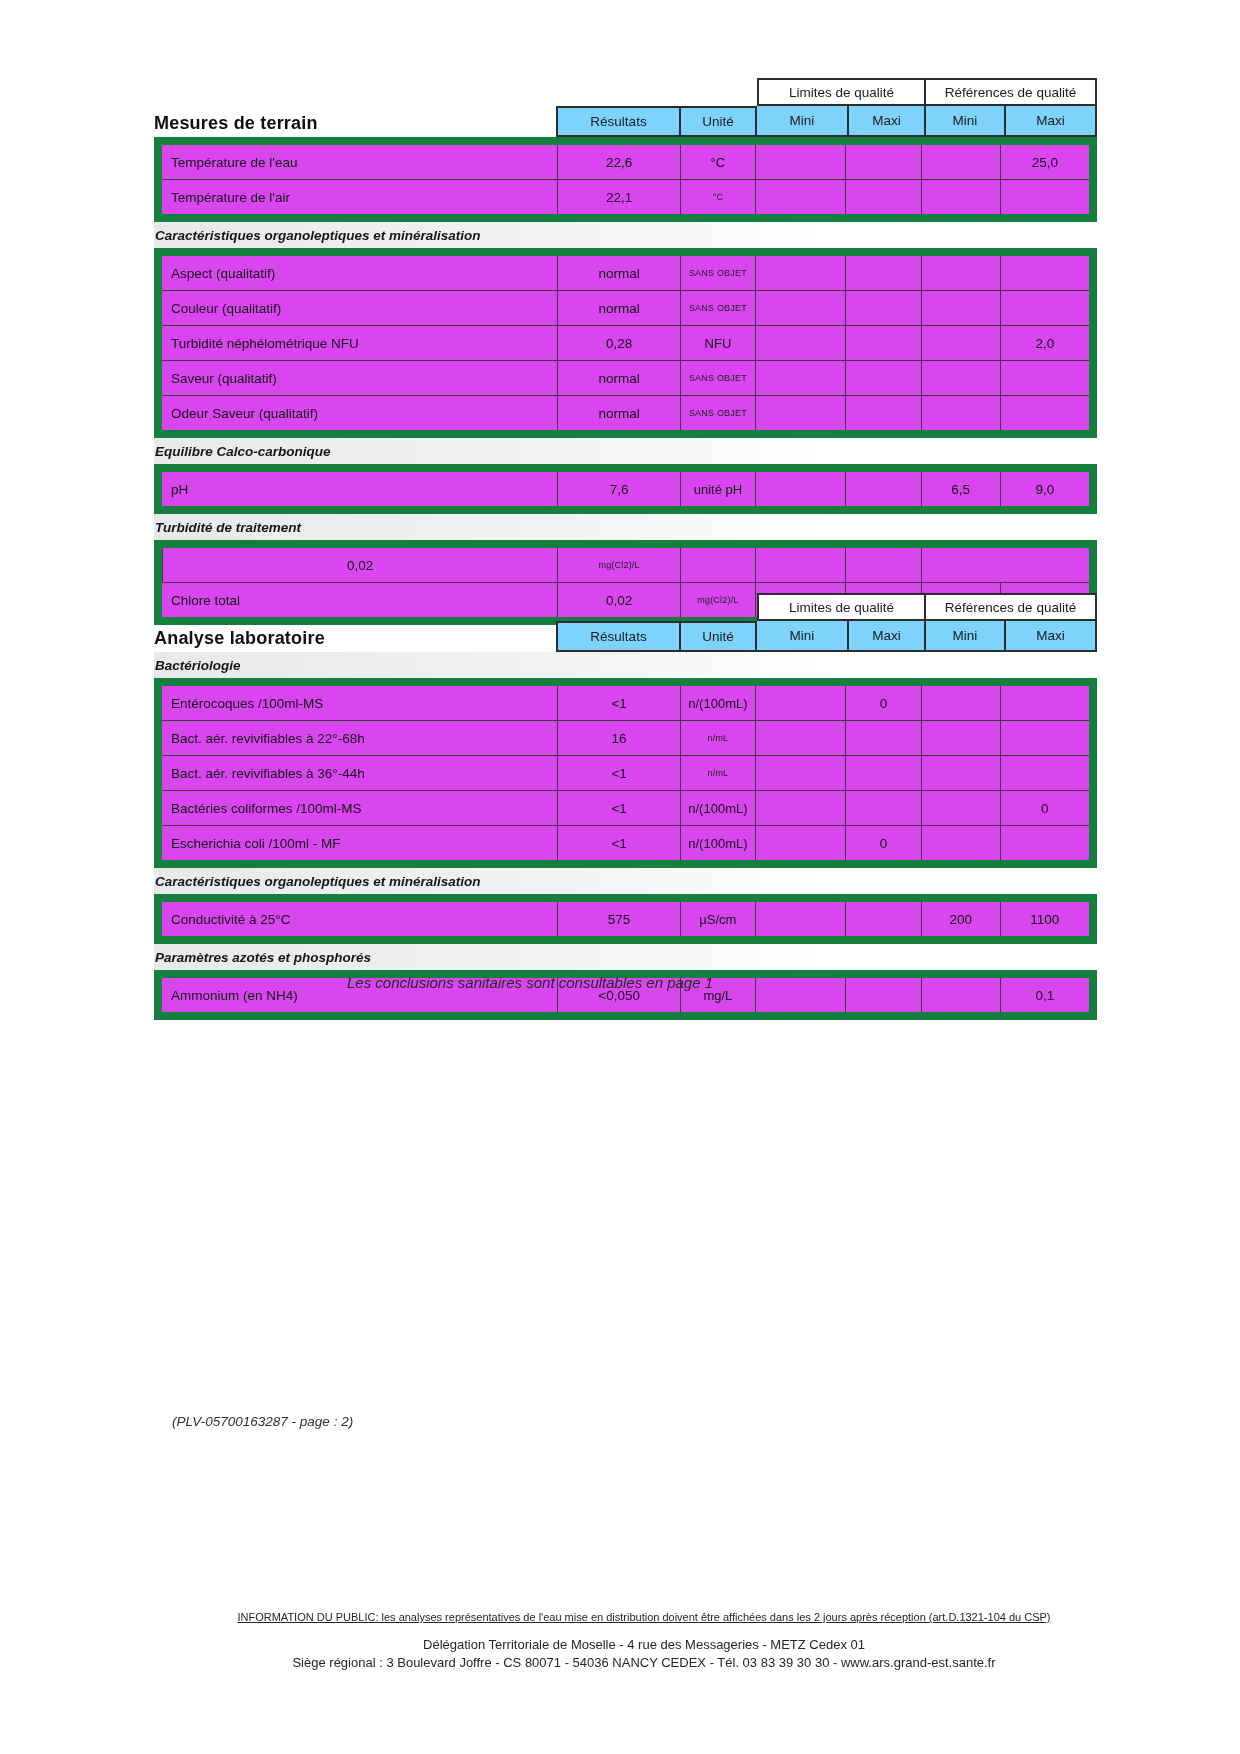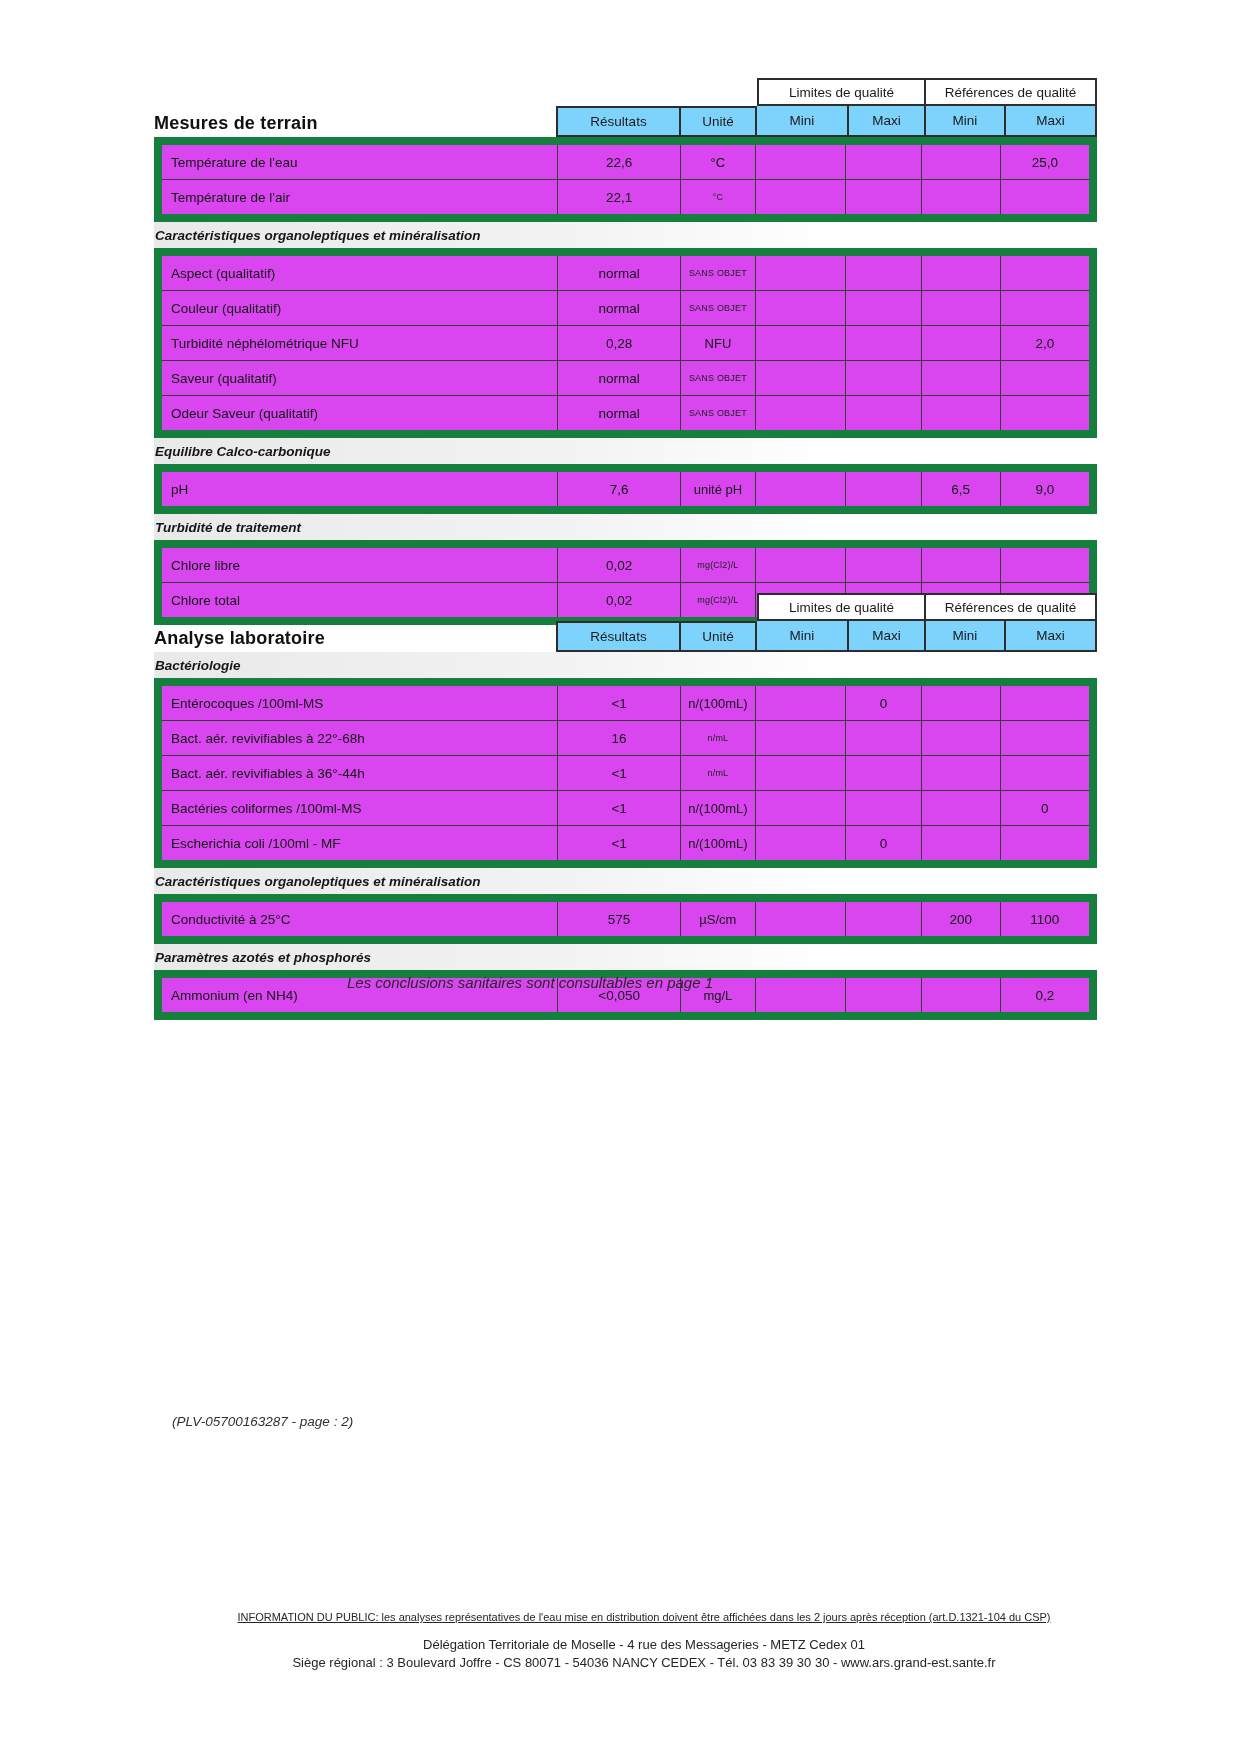--- a/index.html
+++ b/index.html
@@ -146,21 +146,20 @@
           <div class="c"></div>
           <div class="c">6,5</div>
           <div class="c">9,0</div>
         </div>
       </div>
       <div class="sec-head">
         <span class="sec-name">Turbidité de traitement</span>
       </div>
       <div class="sec-body">
         <div class="row">
-          <div class="c label">Chlore libre</div>
           <div class="c result">0,02</div>
           <div class="c unit small">mg(Cl2)/L</div>
           <div class="c"></div>
           <div class="c"></div>
           <div class="c"></div>
           <div class="c"></div>
         </div>
         <div class="row">
           <div class="c label">Chlore total</div>
           <div class="c result">0,02</div>
@@ -253,21 +252,21 @@
         <span class="sec-name">Paramètres azotés et phosphorés</span>
       </div>
       <div class="sec-body">
         <div class="row">
           <div class="c label">Ammonium (en NH4)</div>
           <div class="c result">&lt;0,050</div>
           <div class="c unit">mg/L</div>
           <div class="c"></div>
           <div class="c"></div>
           <div class="c"></div>
-          <div class="c">0,2</div>
+          <div class="c">0,1</div>
         </div>
       </div>
     </div>
 
   <div class="conclusion-note">Les conclusions sanitaires sont consultables en page 1</div>
 
   <div class="plv-ref">(PLV-05700163287 - page : 2)</div>
 
   <div class="footer-line f-info">INFORMATION DU PUBLIC: les analyses représentatives de l'eau mise en distribution doivent être affichées dans les 2 jours après réception (art.D.1321-104 du CSP)</div>
   <div class="footer-line f-delegation">Délégation Territoriale de Moselle - 4 rue des Messageries - METZ Cedex 01</div>

